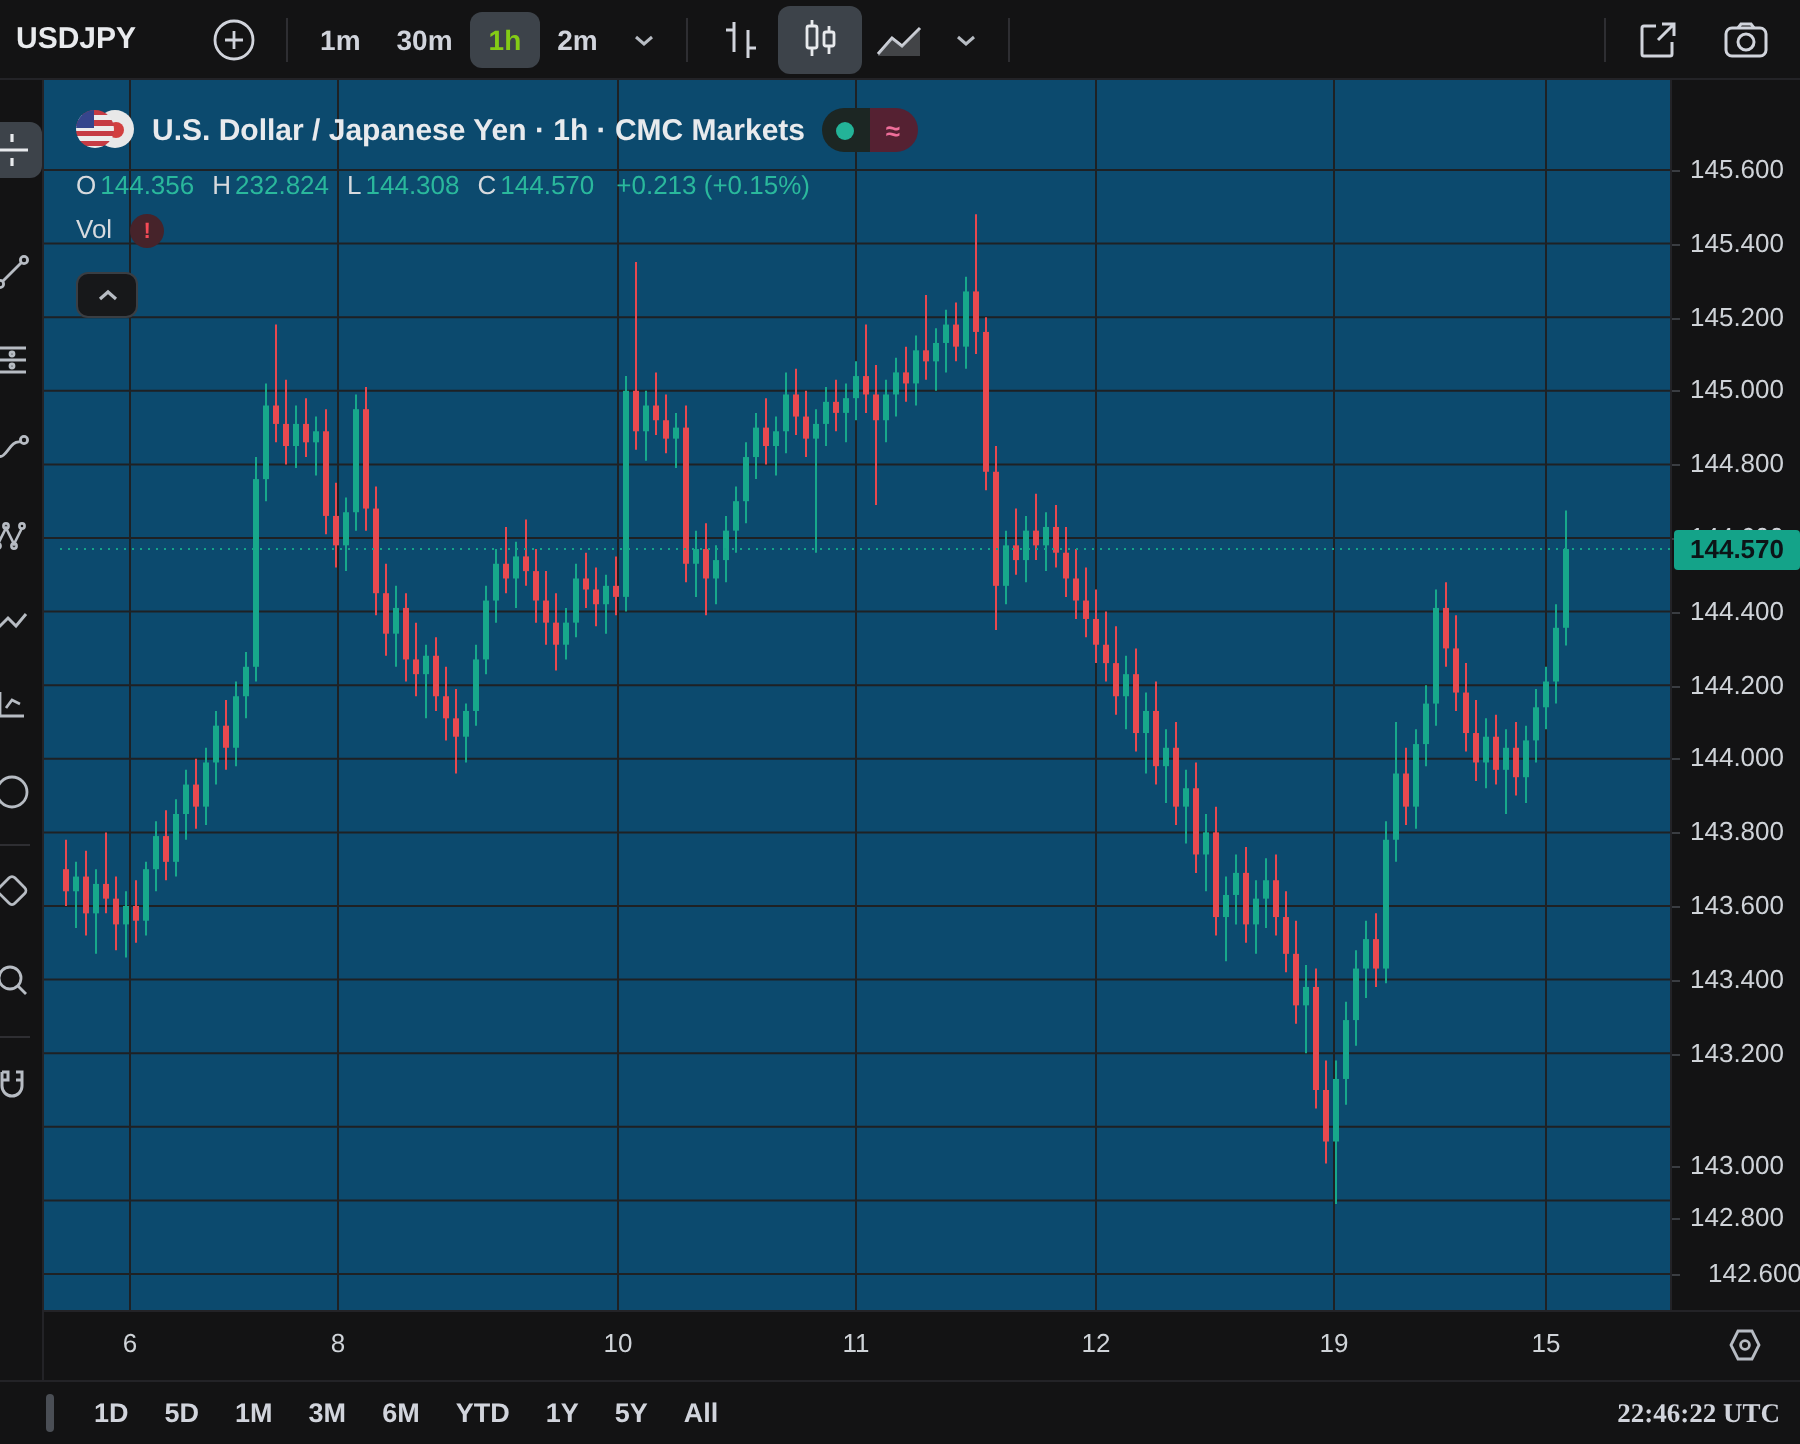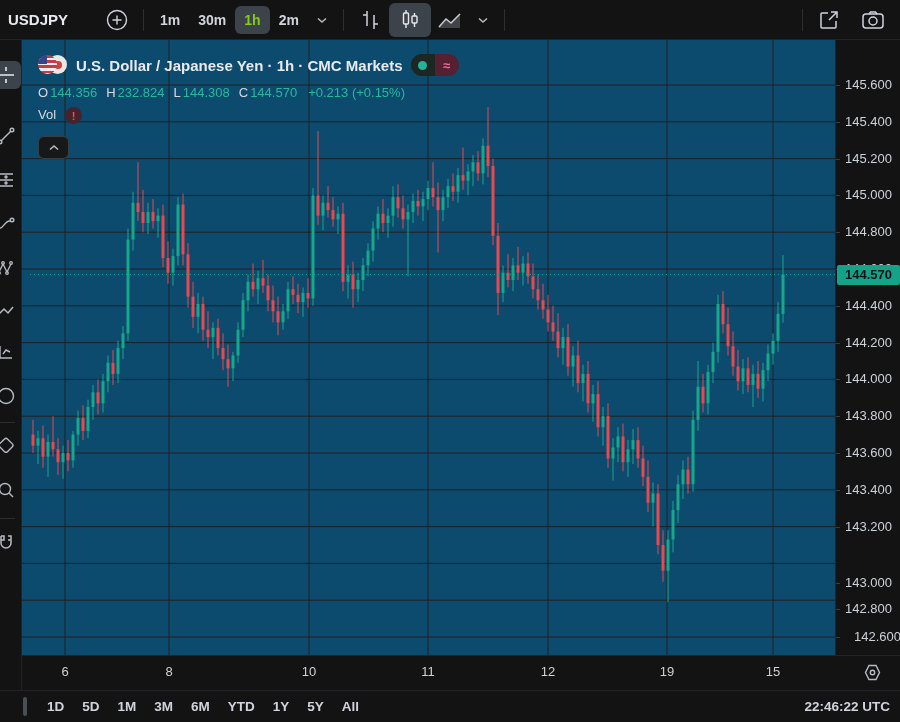--- a/index.html
+++ b/index.html
@@ -60,21 +60,21 @@
 
   
   .time-axis { position:absolute; left:22px; top:655px; width:878px; height:35px; border-top:1px solid #232327; background:#131314; cursor:ew-resize; }
   .ttick { position:absolute; top:8px; transform:translateX(-50%); font-size:13px; font-weight:500; color:#cfd3d8; }
   .axis-gear { position:absolute; right:17px; top:6px; color:#b7bcc3; cursor:pointer; }
 
   
   .footer { position:absolute; left:0; top:690px; width:900px; height:32px; border-top:1px solid #232327; display:flex; align-items:center; padding:0 10px 0 38px; background:#131314; z-index:30; }
   .handle { position:absolute; left:23px; top:6px; width:4px; height:19px; border-radius:2px; background:#4a4e55; cursor:pointer; }
   .rng { padding:0 9px; height:24px; border:none; background:transparent; color:#d1d4dc; font-size:13.5px; font-weight:600; border-radius:5px; cursor:pointer; font-family:inherit; }
-  .clock { margin-left:auto; font-size:13.5px; font-weight:600; color:#d1d4dc; cursor:pointer; }
+  .clock { margin-left:auto; font-size:13.5px; font-weight:600; color:#d1d4dc; cursor:pointer;font-family:Liberation Serif, serif; }
 </style>
 </head>
 <body>
 
 <div class="app">
 
   <header class="topbar">
     <div class="sym">USDJPY</div>
     <button class="tb-btn icon-btn" style="margin-left:26px">
       <span>

